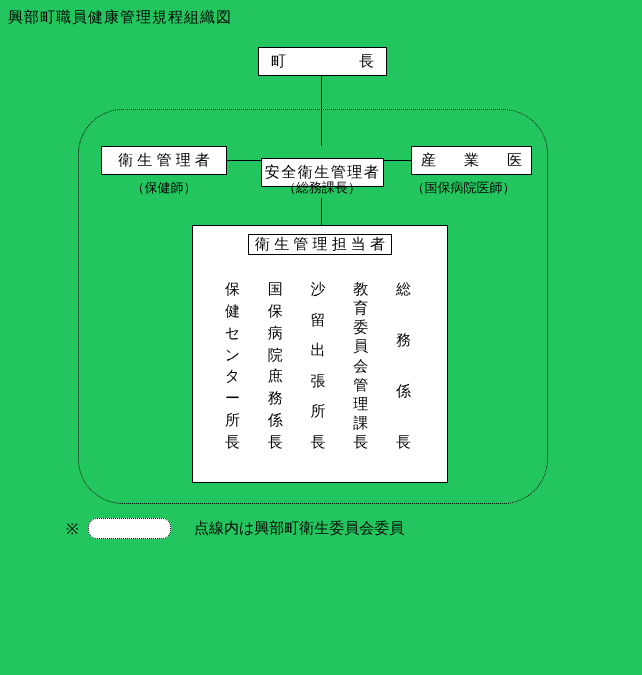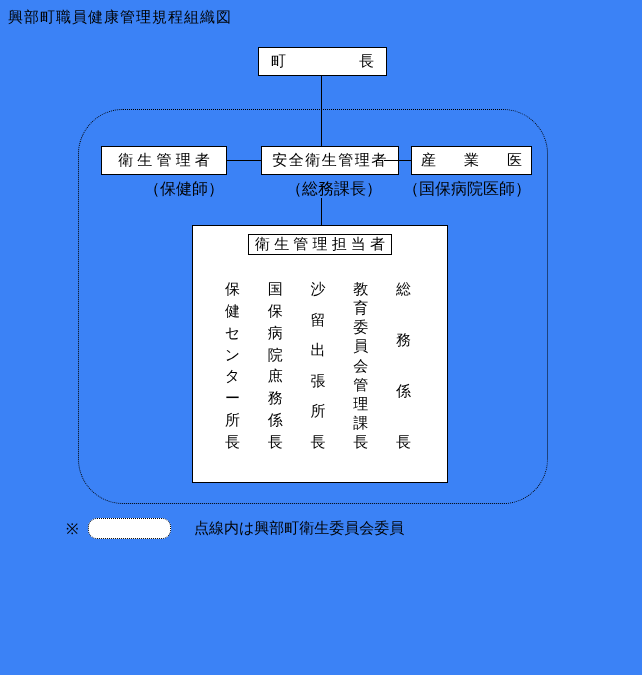--- a/index.html
+++ b/index.html
@@ -1,33 +1,33 @@
 <!DOCTYPE html>
 <html><head>
 <meta charset="utf-8">
 <style>
   html,body{margin:0;padding:0;background:#ffffff;}
   body{width:642px;height:675px;position:relative;font-family:"Liberation Sans",sans-serif;color:#000;}
-  .canvas{position:absolute;left:0;top:0;width:642px;height:675px;background:#3b82f6;overflow:hidden;}
+  .canvas{position:absolute;left:0;top:0;width:642px;height:675px;background:#22c55e;overflow:hidden;}
   .title{position:absolute;left:8px;top:8px;font-size:15px;letter-spacing:1px;white-space:nowrap;}
   .box{position:absolute;border:1px solid #000;background:#fff;box-sizing:border-box;
        display:flex;align-items:center;justify-content:center;font-size:15px;white-space:nowrap;}
   .justify{justify-content:space-between;}
   .mayor{left:258px;top:47px;width:129px;height:29px;padding:0 12px;}
   .hm{left:101px;top:146px;width:126px;height:29px;}
-  .sm{left:261px;top:146px;width:138px;height:29px;letter-spacing:1.5px;}
+  .sm{left:261px;top:158px;width:123px;height:29px;letter-spacing:1.5px;}
   .ip{left:411px;top:146px;width:121px;height:29px;padding:0 9px;}
   .line{position:absolute;background:#000;}
   .v1{left:321px;top:76px;width:1px;height:70px;}
   .h1{left:227px;top:160px;width:34px;height:1px;}
   .h2{left:384px;top:160px;width:27px;height:1px;}
   .v2{left:321px;top:198px;width:1px;height:27px;}
   .dashed{position:absolute;left:78px;top:109px;width:470px;height:395px;box-sizing:border-box;
           border:1px dotted #000;border-radius:45px;}
-  .sub{position:absolute;top:179px;font-size:16px;text-align:right;white-space:nowrap;}
+  .sub{position:absolute;top:179px;font-size:13px;text-align:center;white-space:nowrap;}
   .s1{left:104px;width:120px;}
   .s2{left:262px;width:120px;}
   .s3{left:396px;width:135px;}
   .bigbox{position:absolute;left:192px;top:225px;width:256px;height:258px;box-sizing:border-box;
           border:1px solid #000;background:#fff;}
   .hdrbox{position:absolute;top:8px;left:50%;transform:translateX(-50%);border:1px solid #000;
           padding:0 6px;font-size:15px;white-space:nowrap;background:#fff;}
   .cols{position:absolute;left:18px;right:22px;top:55px;height:168px;display:flex;
         justify-content:space-around;}
   .vcol{display:flex;flex-direction:column;justify-content:space-between;align-items:center;

